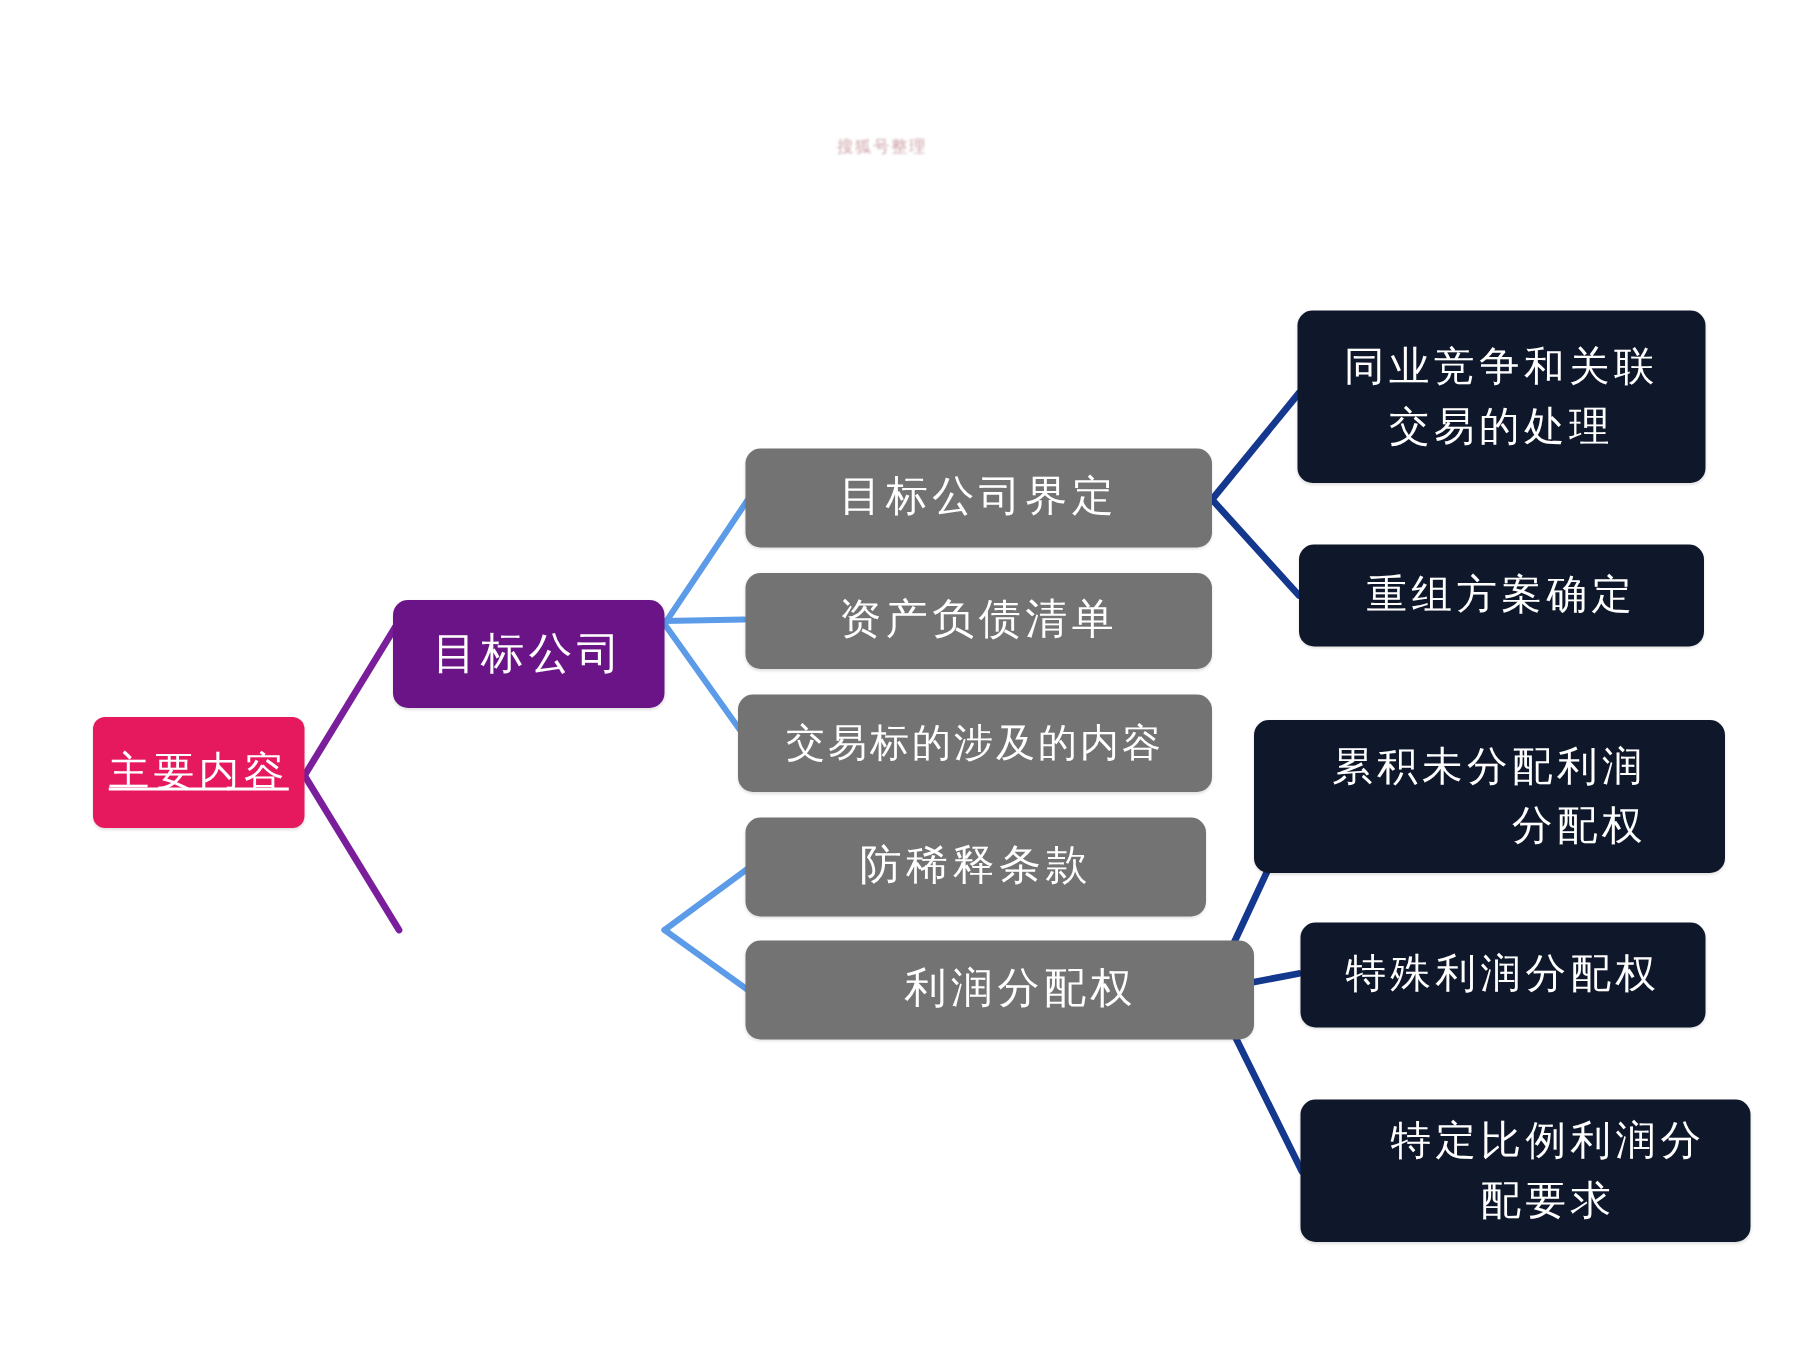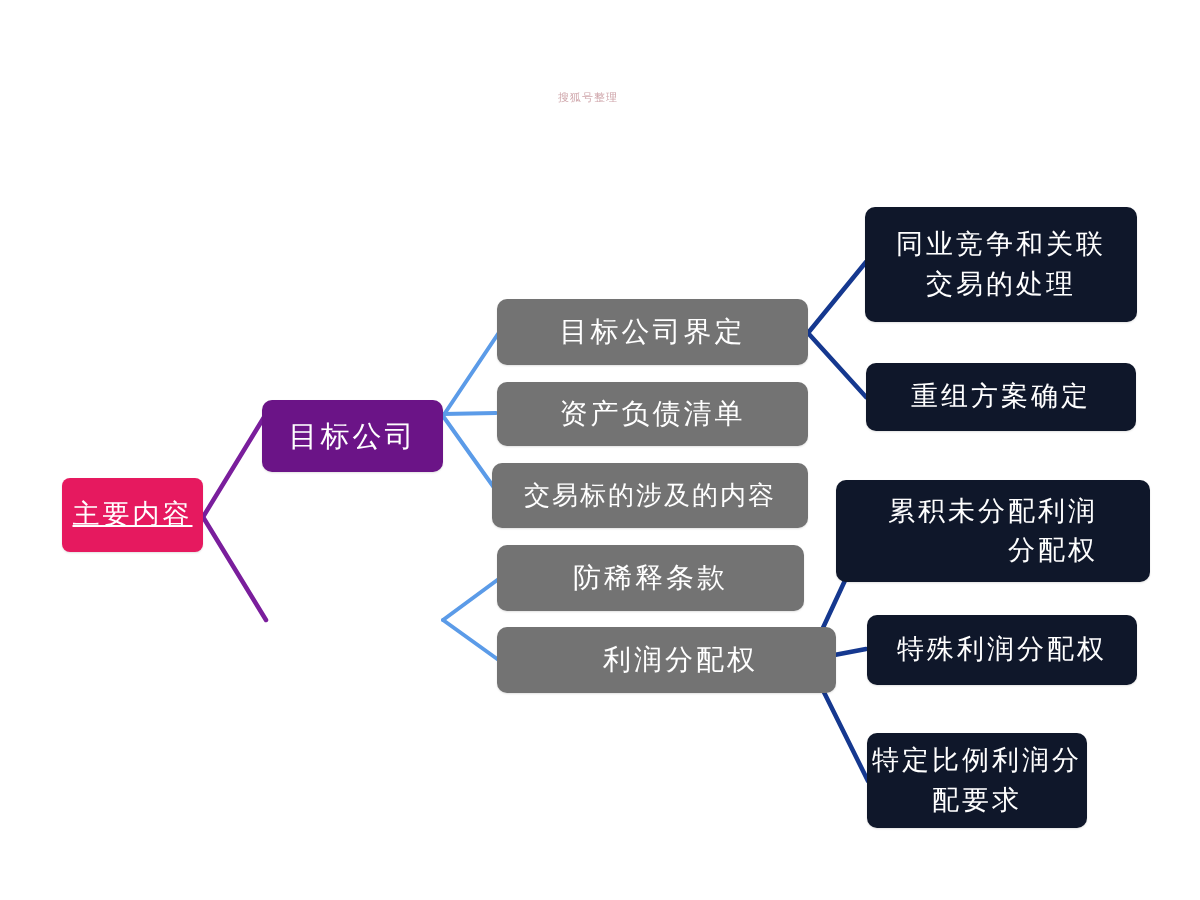--- a/index.html
+++ b/index.html
@@ -52,21 +52,21 @@
   .leaf-0{left:497px;top:299px;width:311px;height:66px;}
   .leaf-1{left:497px;top:382px;width:311px;height:64px;}
   .leaf-2{left:492px;top:463px;width:316px;height:65px;font-size:26px;letter-spacing:2px;}
   .leaf-3{left:497px;top:545px;width:307px;height:66px;}
   .leaf-4{left:497px;top:627px;width:311px;height:66px;padding-left:28px;}
   .detail-node{background:#0f172a;font-size:27px;}
   .detail-0{left:865px;top:207px;width:272px;height:115px;}
   .detail-1{left:866px;top:363px;width:270px;height:68px;}
   .detail-2{left:836px;top:480px;width:314px;height:102px;text-align:right;}
   .detail-3{left:867px;top:615px;width:270px;height:70px;}
-  .detail-4{left:867px;top:733px;width:220px;height:95px;}
+  .detail-4{left:867px;top:733px;width:270px;height:95px;padding-left:30px;}
 </style>
 </head>
 <body>
 
 <div id="slide">
 
   <div class="watermark">搜狐号整理</div>
 
   <svg class="connectors" width="1200" height="900" viewBox="0 0 1200 900">
 

